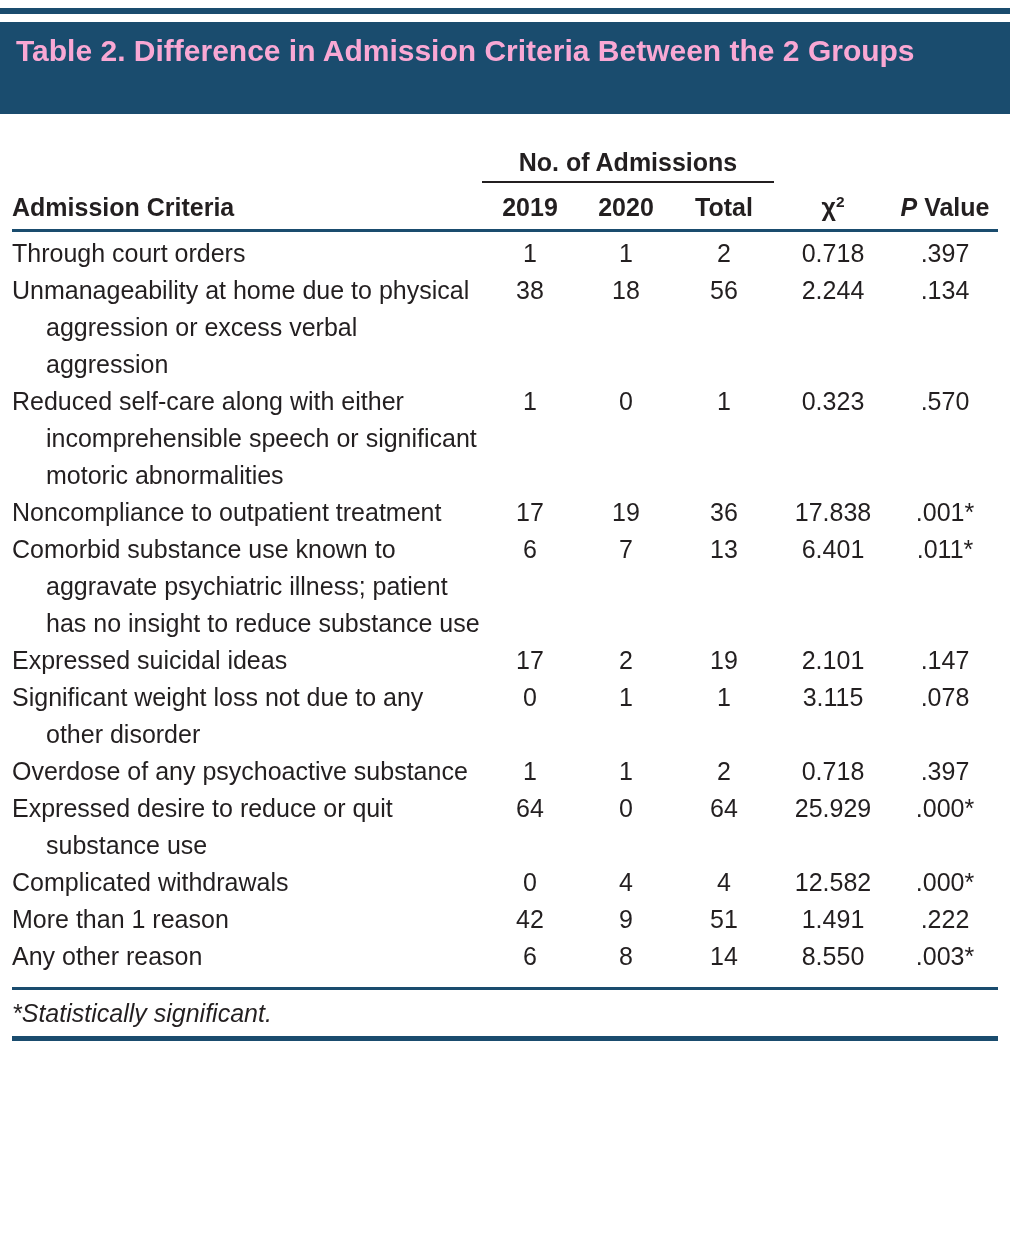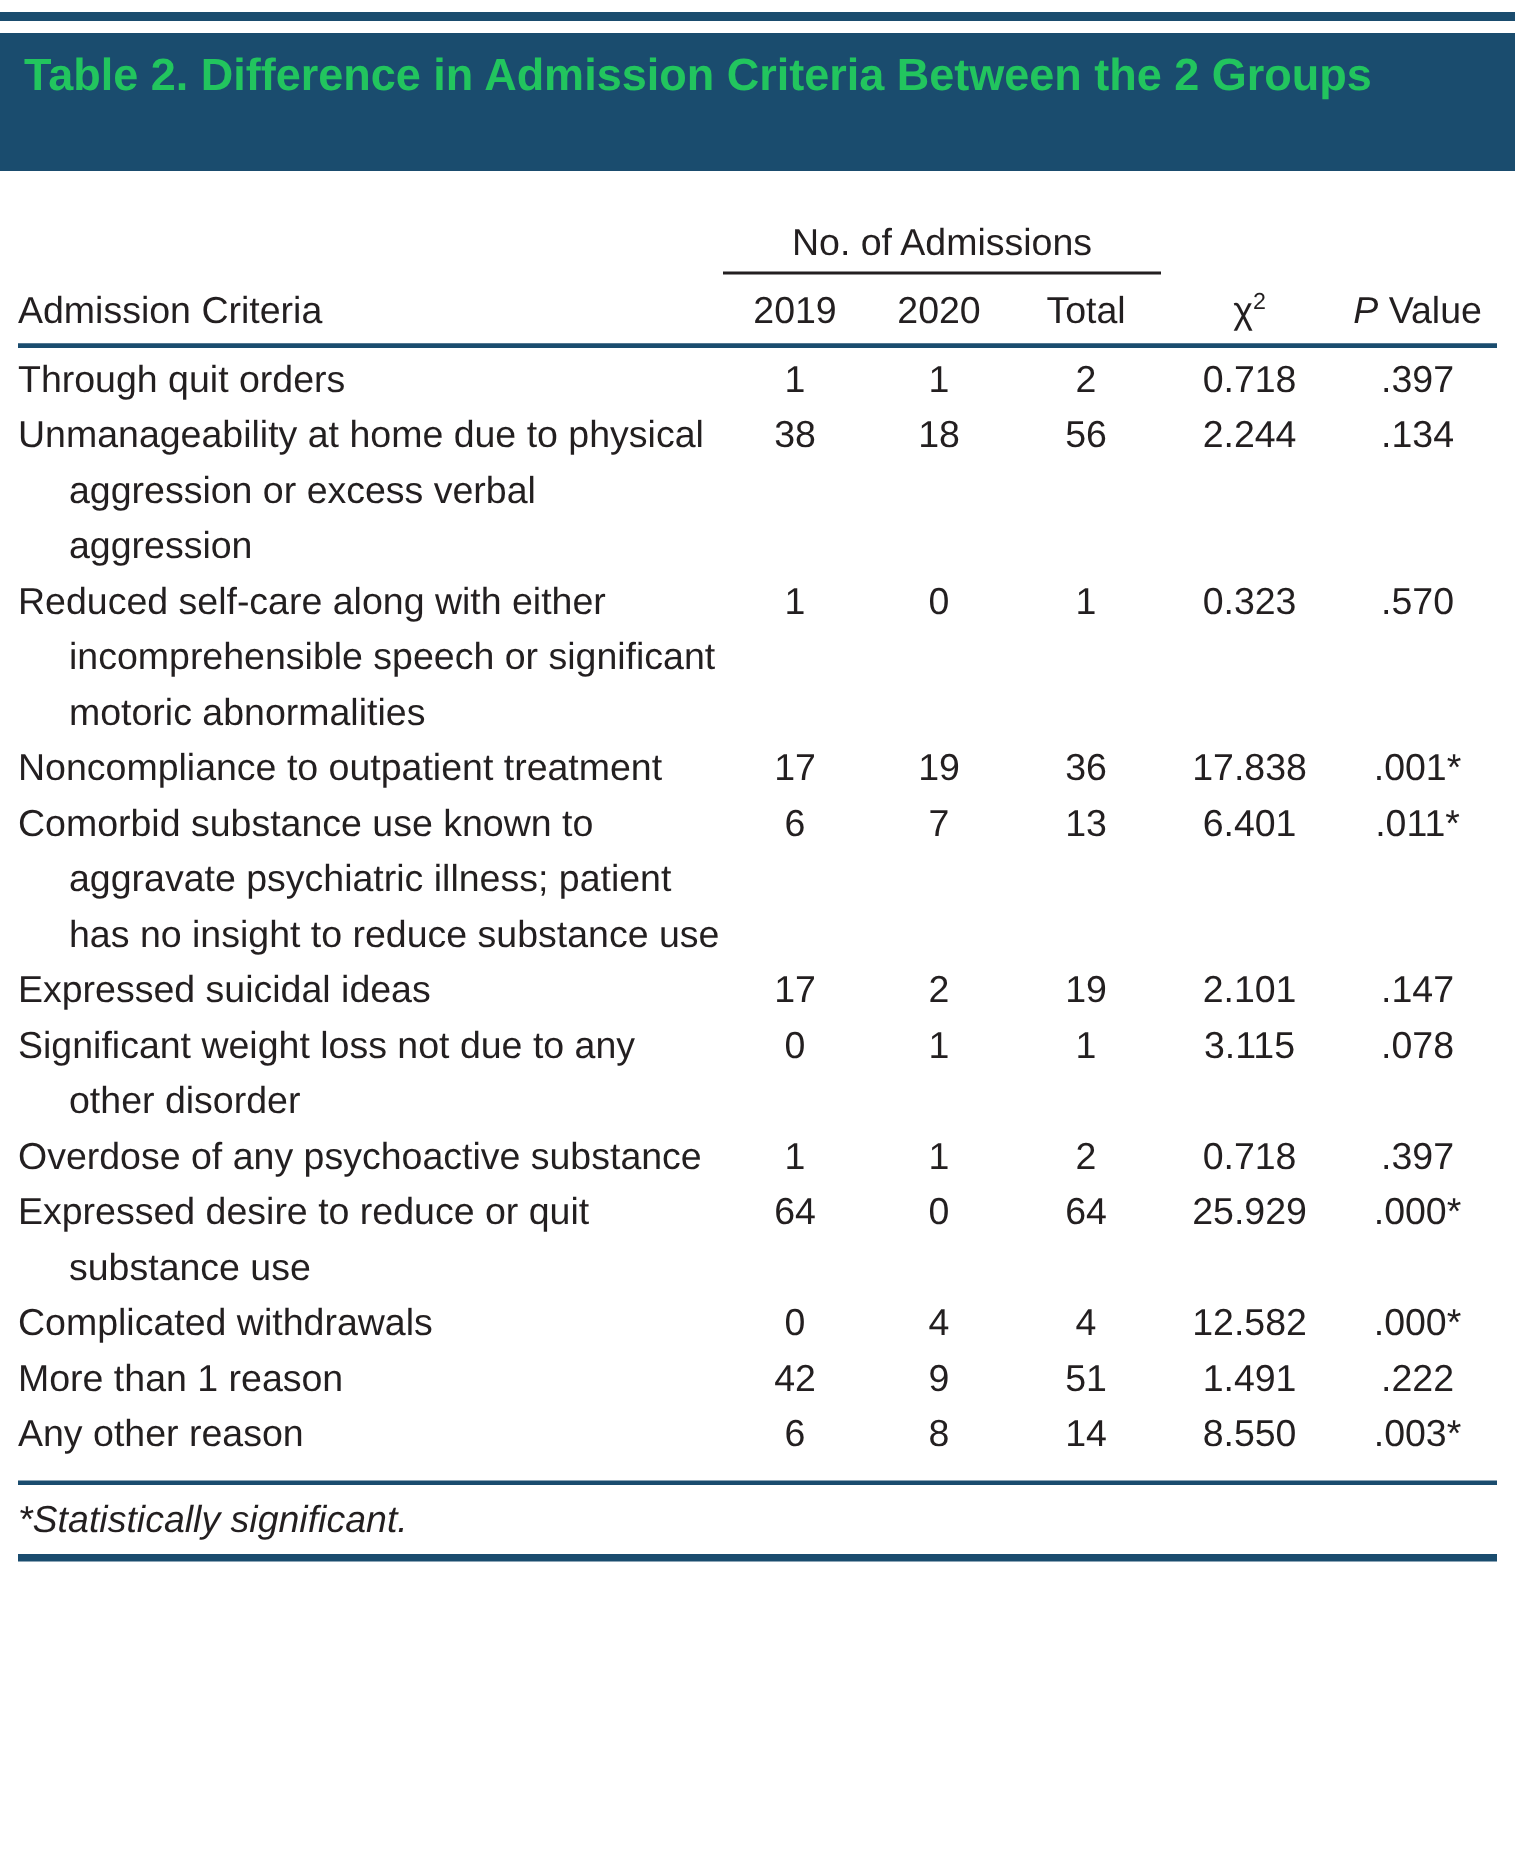--- a/index.html
+++ b/index.html
@@ -18,42 +18,42 @@
     background:#1A4C6E;
   }
   .title-band{
     margin-top:8px;
     width:100%;
     background:#1A4C6E;
     padding:10px 16px 12px 16px;
     min-height:92px;
   }
   .title-band .title{
-    color:#22c55e;
+    color:#f9a8d4;
     font-size:30px;
     font-weight:bold;
     line-height:38px;
   }
   .table-area{
     margin:34px 12px 0 12px;
     width:986px;
   }
   table{
     border-collapse:collapse;
     table-layout:fixed;
     width:986px;
     font-size:25px;
   }
   col.c-criteria{width:470px;}
   col.c-2019{width:96px;}
   col.c-2020{width:96px;}
   col.c-total{width:100px;}
   col.c-chi{width:118px;}
   col.c-p{width:106px;}
-  th{font-weight:normal;}
+  th{font-weight:bold;}
   .group-header-cell{
     text-align:center;
     font-size:25px;
     padding:0 0 5px 0;
     border-bottom:2px solid #231F20;
     line-height:28px;
   }
   .header-row th{
     padding:6px 0 8px 0;
     border-bottom:3px solid #1A4C6E;
@@ -126,21 +126,21 @@
         <th class="h-criteria">Admission Criteria</th>
         <th class="h-num">2019</th>
         <th class="h-num">2020</th>
         <th class="h-num">Total</th>
         <th class="h-num h-chi"><span>χ</span><sup>2</sup></th>
         <th class="h-num"><span class="p-italic">P</span><span class="p-rest">Value</span></th>
       </tr>
     </thead>
     <tbody>
         <tr>
-          <td class="td-criteria">Through quit orders</td>
+          <td class="td-criteria">Through court orders</td>
           <td class="td-num">1</td>
           <td class="td-num">1</td>
           <td class="td-num">2</td>
           <td class="td-num">0.718</td>
           <td class="td-num">.397</td>
         </tr>
         <tr>
           <td class="td-criteria">Unmanageability at home due to physical aggression or excess verbal aggression</td>
           <td class="td-num">38</td>
           <td class="td-num">18</td>

